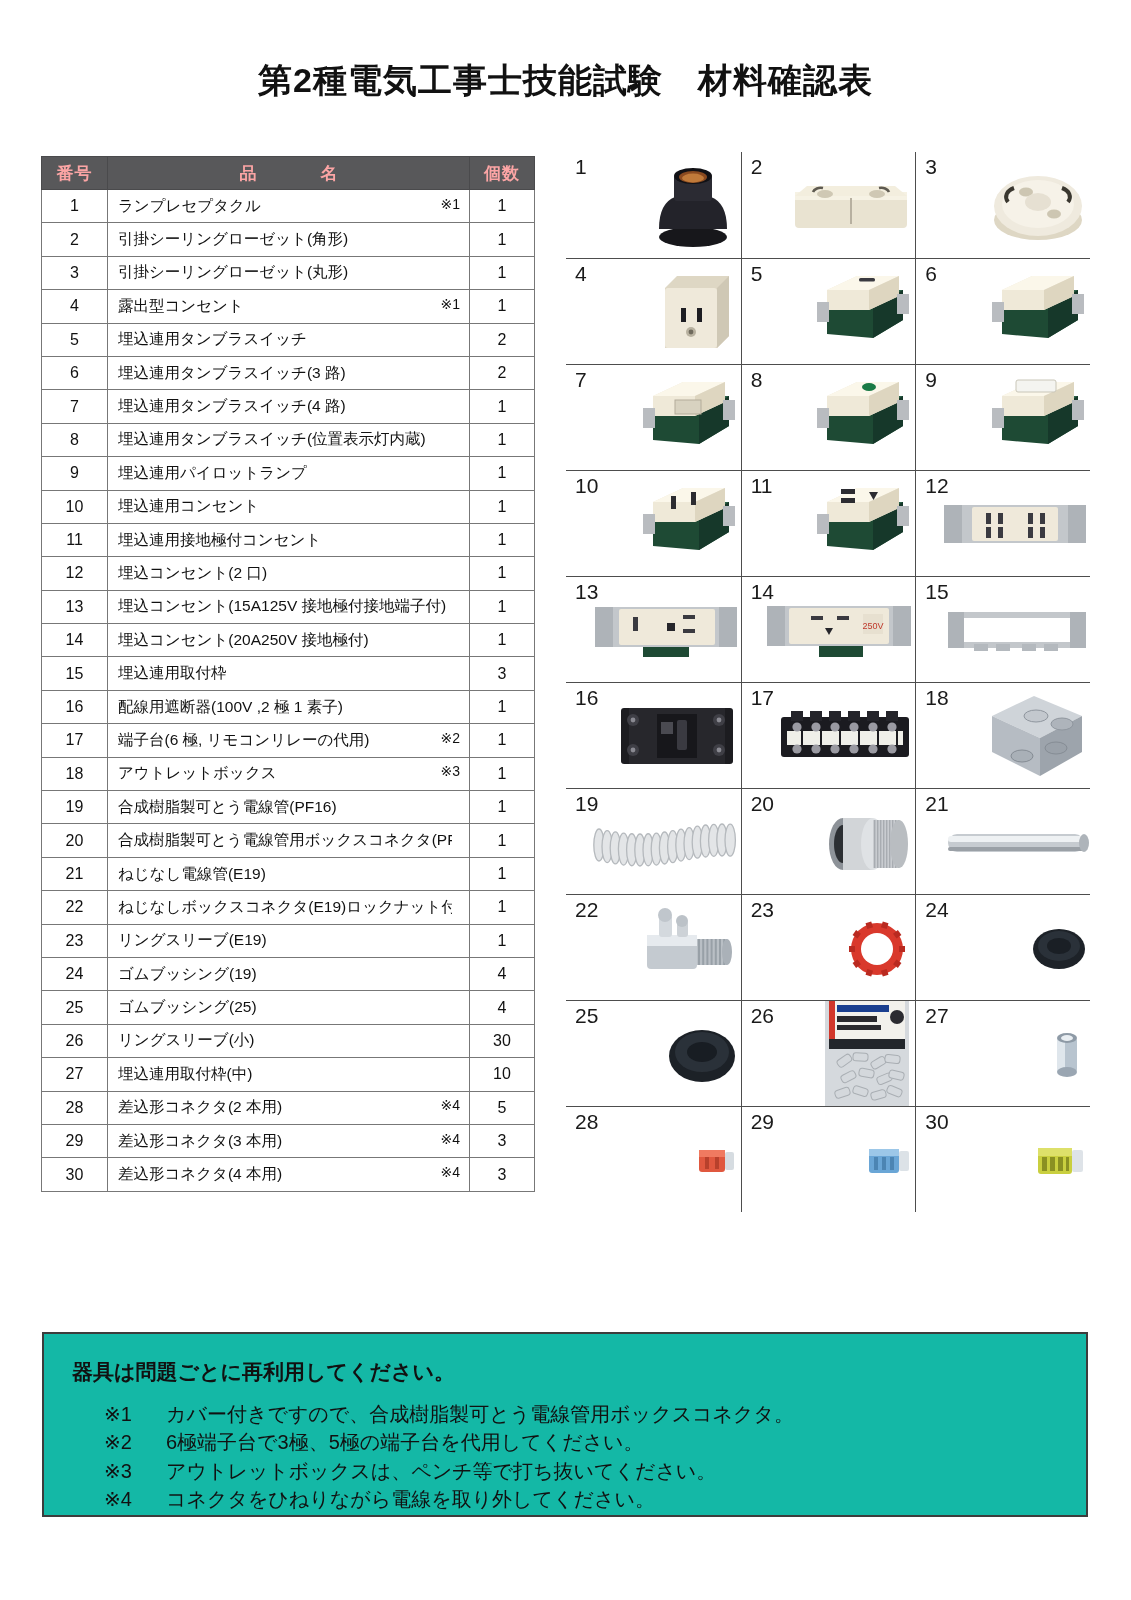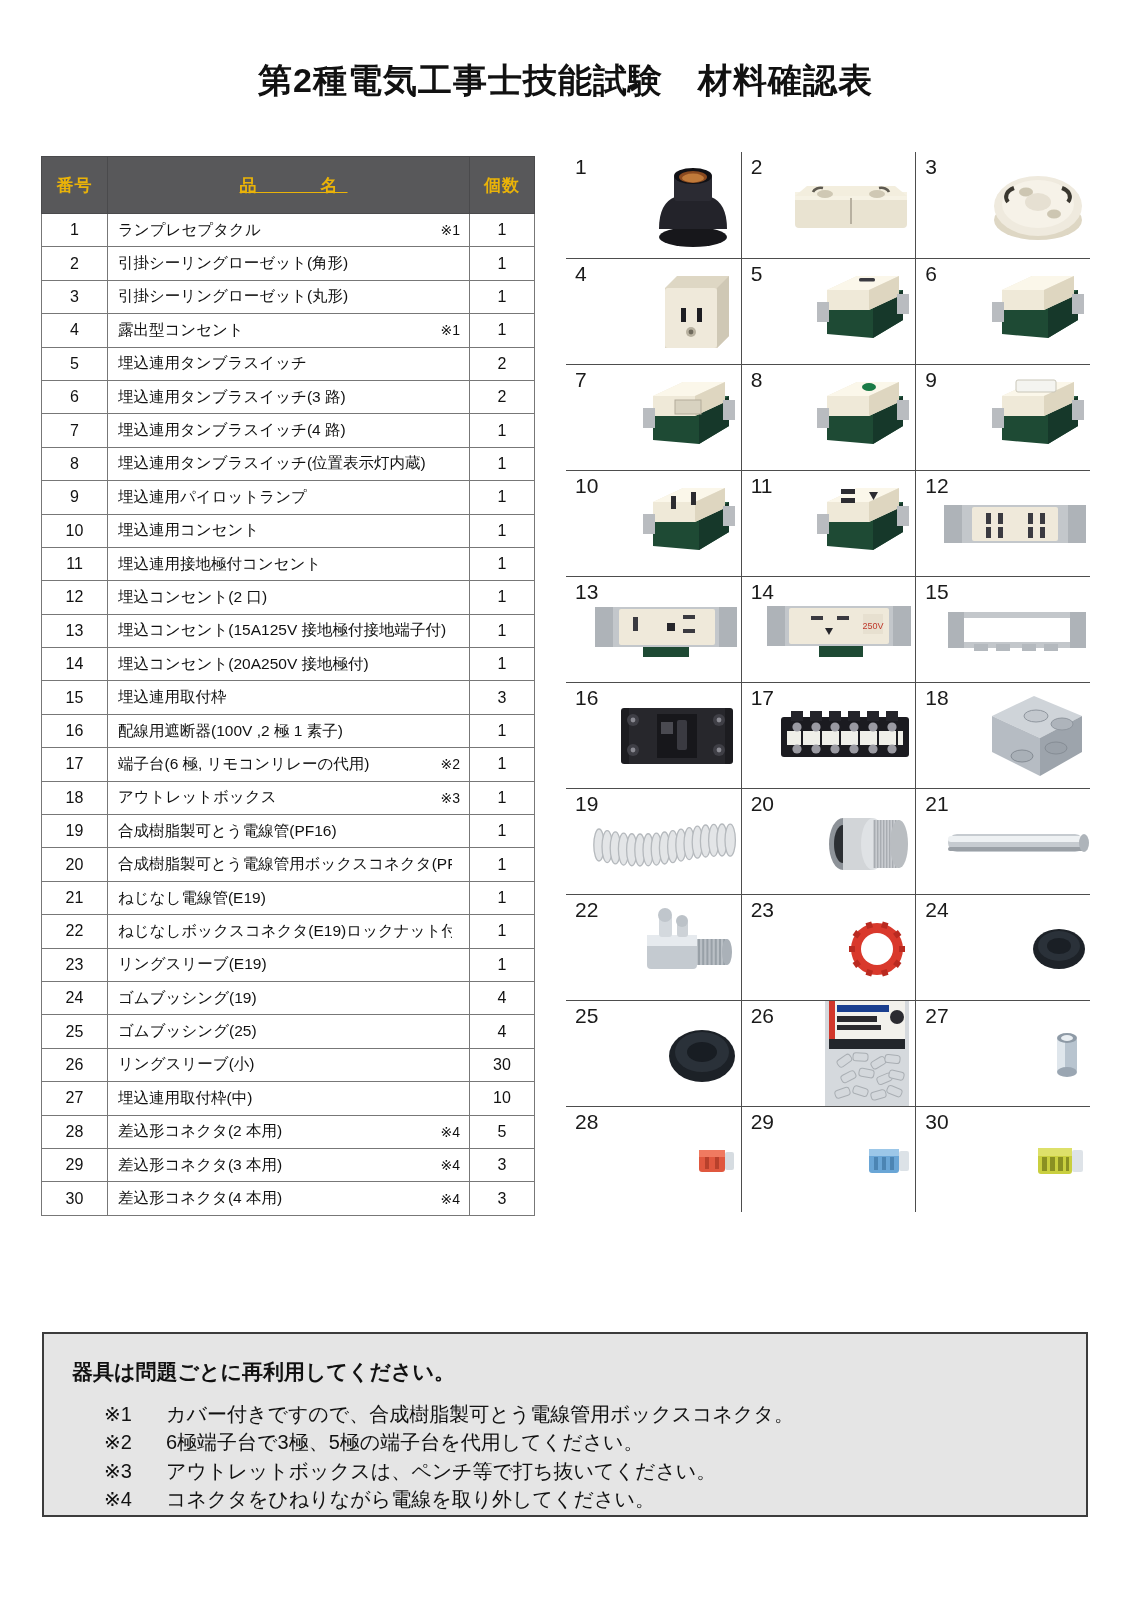--- a/index.html
+++ b/index.html
@@ -39,29 +39,29 @@
     width: 493px;
     border-collapse: collapse;
     table-layout: fixed;
   }
   #materials-table col.c-no    { width: 66px; }
   #materials-table col.c-name  { width: 362px; }
   #materials-table col.c-qty   { width: 65px; }
 
   #materials-table th {
     background: #58585a;
-    color: #eab308;
+    color: #fca5a5;
     font-size: 17px;
     font-weight: bold;
     height: 32px;
     border: 1px solid #4a4a4c;
-    padding: 12px;
+    padding: 0;
     letter-spacing: 1px;
   }
-  #materials-table th.name-head { letter-spacing: 10px; text-indent: 10px; text-decoration: underline; }
+  #materials-table th.name-head { letter-spacing: 10px; text-indent: 10px; }
 
   #materials-table td {
     border: 1px solid #777;
     height: 32.4px;
     font-size: 15.5px;
     padding: 0;
     background: #ffffff;
   }
   #materials-table td.no {
     text-align: center;
@@ -69,21 +69,20 @@
   }
   #materials-table td.qty {
     text-align: center;
     font-size: 16px;
   }
   #materials-table td.name {
     padding: 0 7px 0 10px;
   }
   .name-row {
     display: flex;
-    align-items: center;
     justify-content: space-between;
     width: 100%;
   }
   .name-text {
     white-space: nowrap;
     overflow: hidden;
   }
   .name-note {
     font-size: 14px;
     padding-left: 8px;
@@ -132,21 +131,21 @@
 
   
   #notes-box {
     position: absolute;
     left: 42px;
     top: 1332px;
     width: 1046px;
     height: 185px;
     border: 2px solid #3c3c3c;
     box-sizing: border-box;
-    background: #e5e5e5;
+    background: #14b8a6;
   }
   #notes-heading {
     position: absolute;
     left: 28px;
     top: 24px;
     font-size: 21px;
     font-weight: bold;
     color: #111;
     white-space: nowrap;
   }

